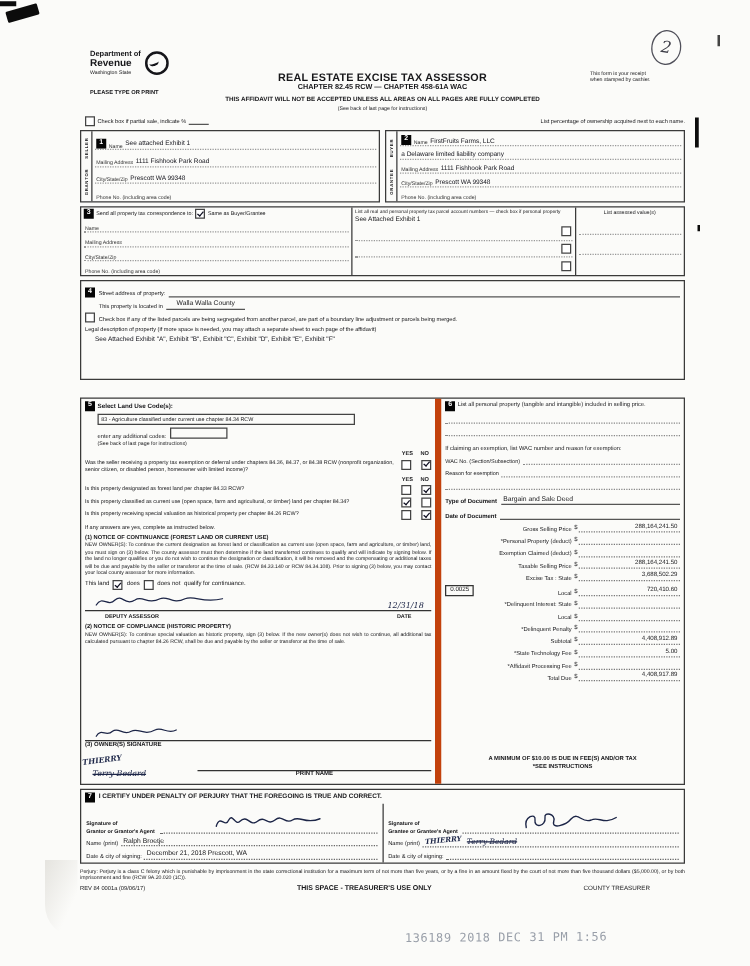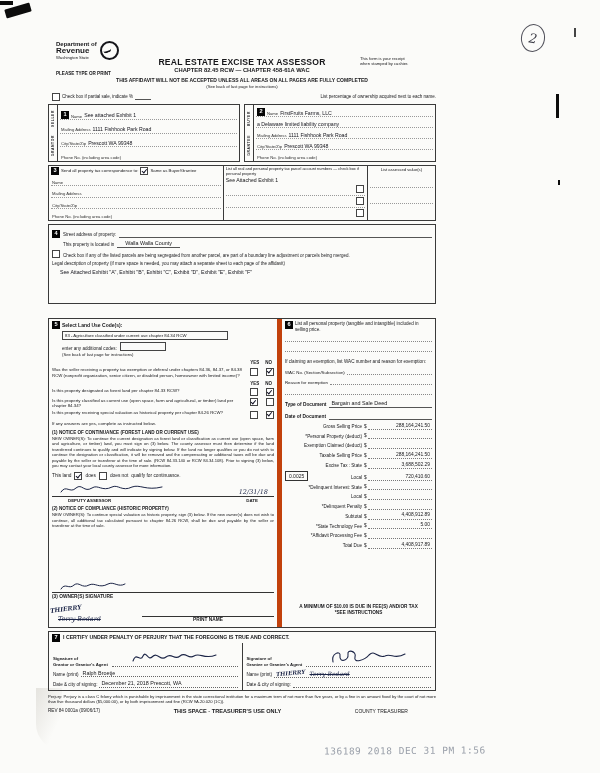--- a/index.html
+++ b/index.html
@@ -17,21 +17,21 @@
   .curl{position:absolute;left:36px;top:688px;width:26px;height:62px;
         background:linear-gradient(115deg,#d9d7d1 0%,#fbfbf9 70%);border-radius:0 0 0 30px;opacity:.65}
 
   .circled{position:absolute;left:521px;top:24px;width:22px;height:26px;border:1.4px solid #50505a;
            border-radius:50%;display:flex;align-items:center;justify-content:center;
            font-family:"DejaVu Serif",serif;font-style:italic;font-size:13px;color:#3e3e48;transform:rotate(9deg)}
 
   .stamp{position:absolute;left:324px;top:745px;font-family:"DejaVu Sans Mono",monospace;
          font-size:9.5px;letter-spacing:.5px;color:#999fa9;white-space:nowrap;transform:rotate(-.4deg)}
 
-  .form{position:absolute;left:48px;top:40px;width:388px;font-size:4.6px;line-height:1.25}
+  .form{position:absolute;left:64px;top:40px;width:484px;font-size:4.6px;line-height:1.25}
 
   
   .hdr{position:relative;height:64px}
   .logo{position:absolute;left:8px;top:1px;display:flex;align-items:center;gap:3px}
   .logo-txt{font-weight:bold;font-size:6px;line-height:1.05}
   .logo-rev{font-size:8px}
   .logo-st{font-weight:normal;font-size:4.2px}
   .swoosh{width:15px;height:15px;border-radius:50%;border:2.2px solid #15151a;position:relative;flex:none;display:inline-block}
   .swoosh::after{content:"";position:absolute;left:1px;top:4px;width:8px;height:4px;
                  border-bottom:2px solid #15151a;border-radius:50%;transform:rotate(-18deg)}

